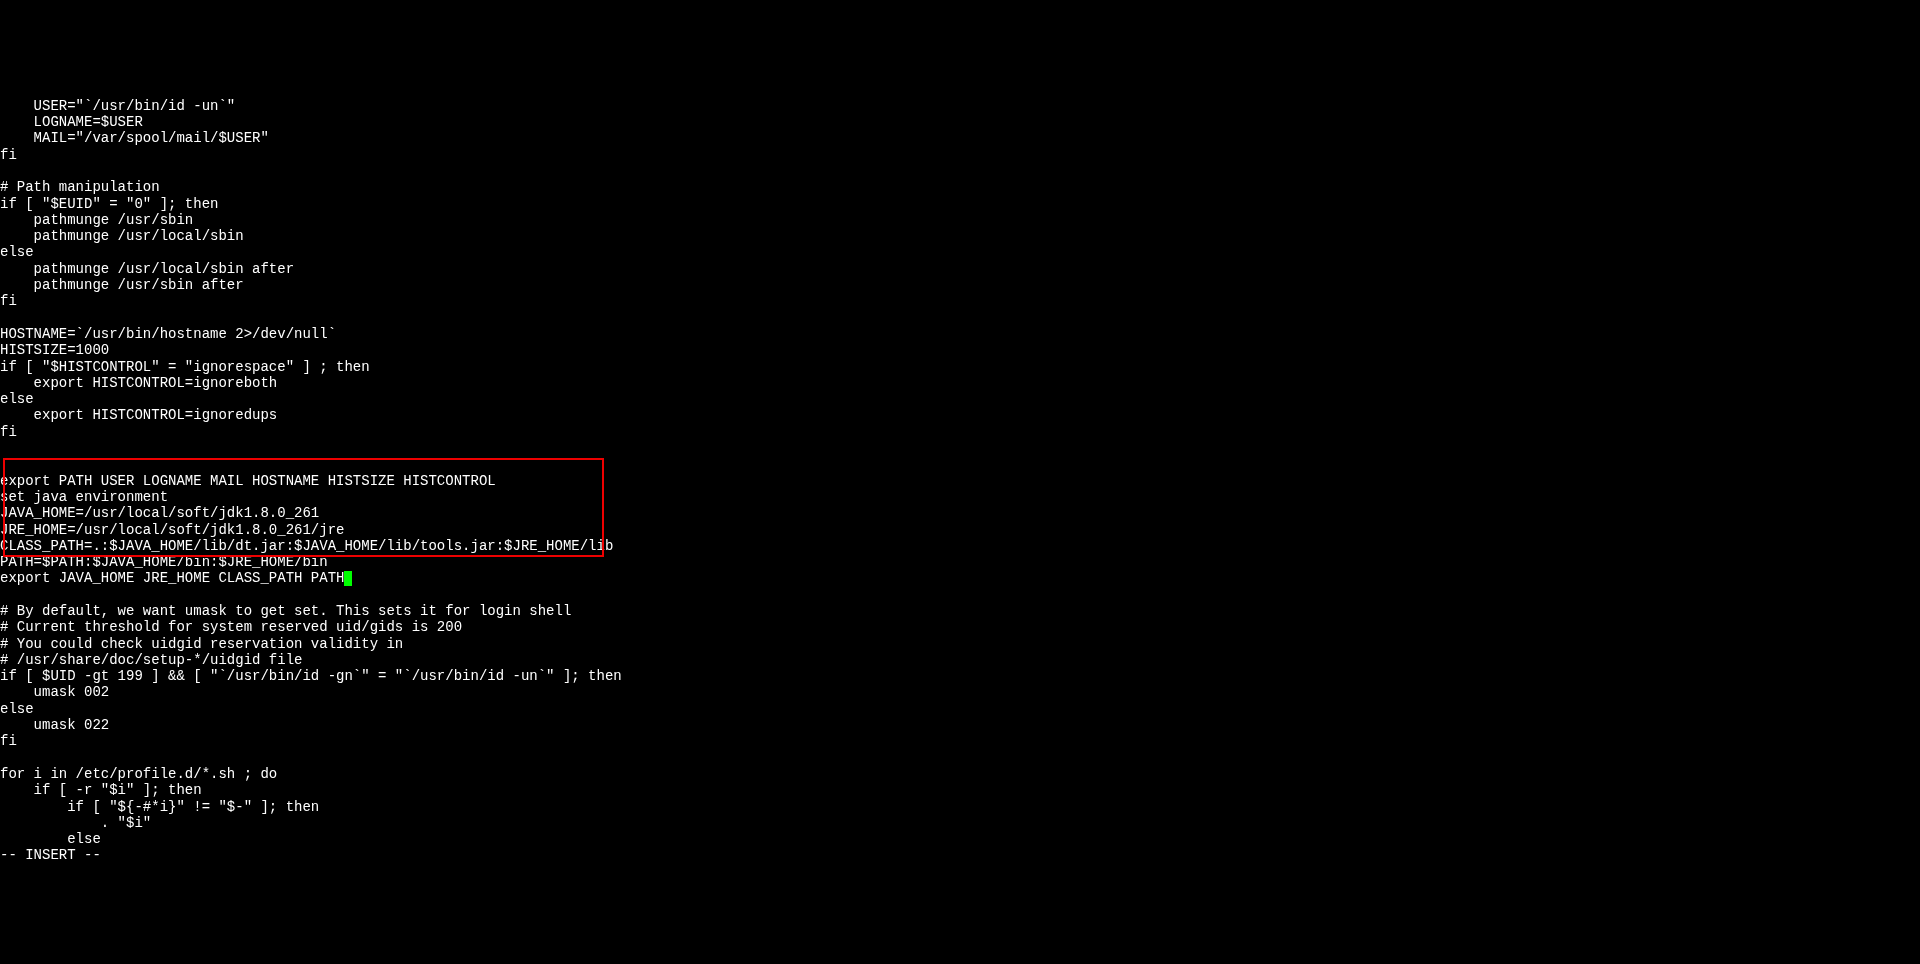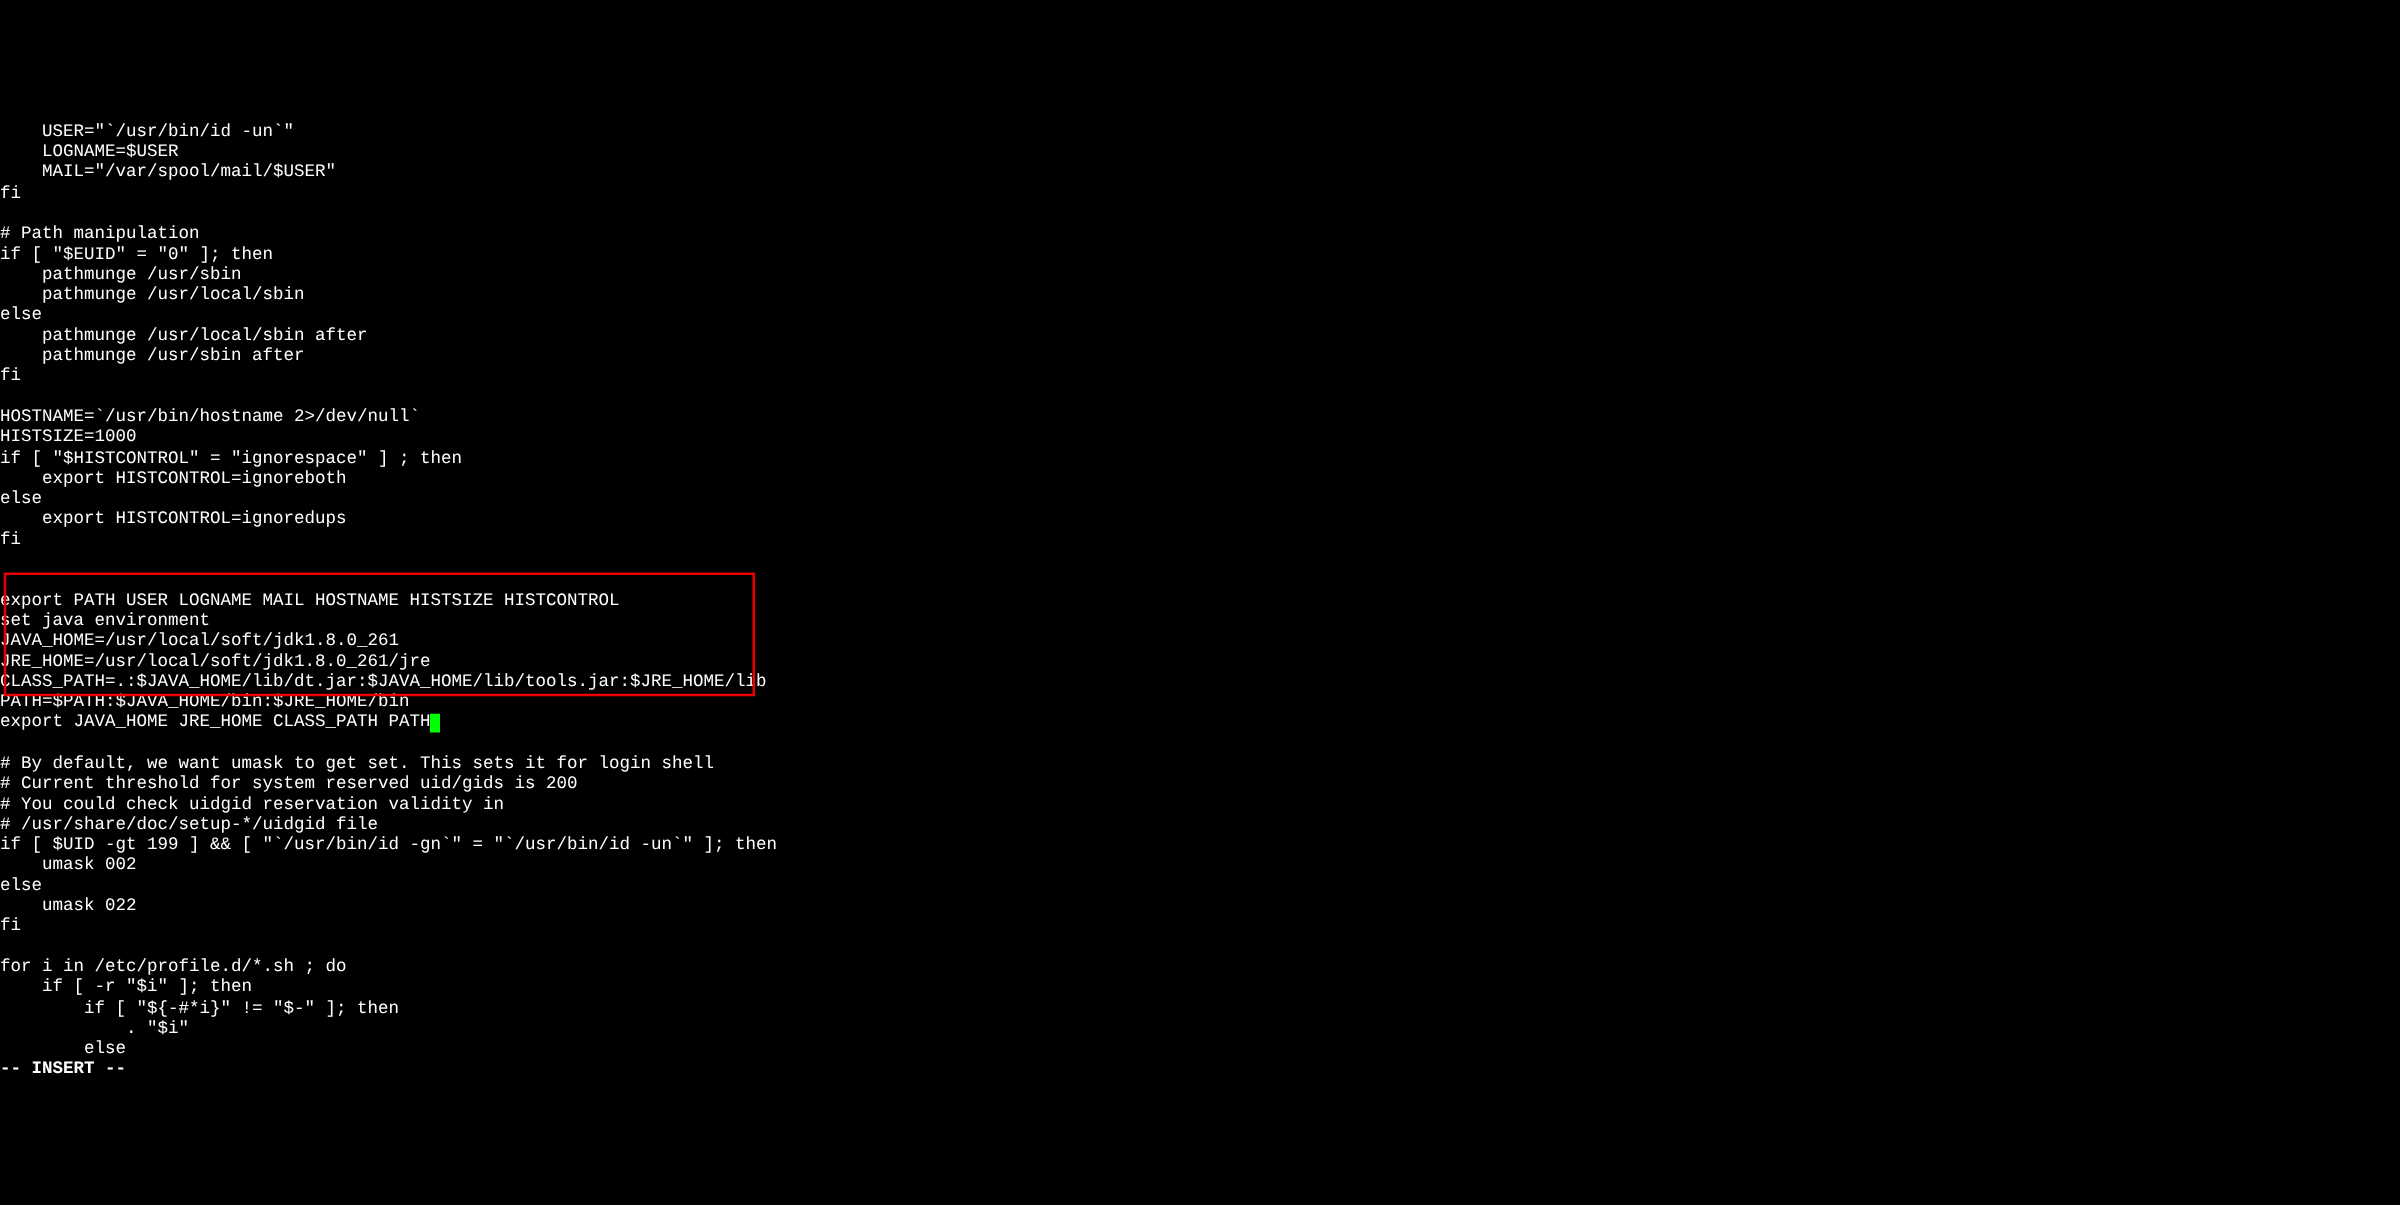--- a/index.html
+++ b/index.html
@@ -38,21 +38,21 @@
       display: inline-block;
       background: #0f0;
       width: 8px;
       height: 15px;
       vertical-align: text-bottom;
     }
     .status-line {
       position: absolute;
       bottom: 188px;
       left: 0;
-      font-weight: bold;
+      font-weight: normal;
     }
   </style>
 </head>
 <body>
 
 
 
 <div class="terminal">
   <div id="lines-container"><span class="line">    USER="`/usr/bin/id -un`"</span><span class="line">    LOGNAME=$USER</span><span class="line">    MAIL="/var/spool/mail/$USER"</span><span class="line">fi</span><span class="line"> </span><span class="line"># Path manipulation</span><span class="line">if [ "$EUID" = "0" ]; then</span><span class="line">    pathmunge /usr/sbin</span><span class="line">    pathmunge /usr/local/sbin</span><span class="line">else</span><span class="line">    pathmunge /usr/local/sbin after</span><span class="line">    pathmunge /usr/sbin after</span><span class="line">fi</span><span class="line"> </span><span class="line">HOSTNAME=`/usr/bin/hostname 2&gt;/dev/null`</span><span class="line">HISTSIZE=1000</span><span class="line">if [ "$HISTCONTROL" = "ignorespace" ] ; then</span><span class="line">    export HISTCONTROL=ignoreboth</span><span class="line">else</span><span class="line">    export HISTCONTROL=ignoredups</span><span class="line">fi</span><span class="line"> </span><span class="line"> </span><span class="line">export PATH USER LOGNAME MAIL HOSTNAME HISTSIZE HISTCONTROL</span><span class="line">set java environment</span><span class="line">JAVA_HOME=/usr/local/soft/jdk1.8.0_261</span><span class="line">JRE_HOME=/usr/local/soft/jdk1.8.0_261/jre</span><span class="line">CLASS_PATH=.:$JAVA_HOME/lib/dt.jar:$JAVA_HOME/lib/tools.jar:$JRE_HOME/lib</span><span class="line">PATH=$PATH:$JAVA_HOME/bin:$JRE_HOME/bin</span><span class="line">export JAVA_HOME JRE_HOME CLASS_PATH PATH<span class="cursor"></span></span><span class="line"> </span><span class="line"># By default, we want umask to get set. This sets it for login shell</span><span class="line"># Current threshold for system reserved uid/gids is 200</span><span class="line"># You could check uidgid reservation validity in</span><span class="line"># /usr/share/doc/setup-*/uidgid file</span><span class="line">if [ $UID -gt 199 ] &amp;&amp; [ "`/usr/bin/id -gn`" = "`/usr/bin/id -un`" ]; then</span><span class="line">    umask 002</span><span class="line">else</span><span class="line">    umask 022</span><span class="line">fi</span><span class="line"> </span><span class="line">for i in /etc/profile.d/*.sh ; do</span><span class="line">    if [ -r "$i" ]; then</span><span class="line">        if [ "${-#*i}" != "$-" ]; then</span><span class="line">            . "$i"</span><span class="line">        else</span></div><div class="status-line" style="position: static; display: block; margin-top: 0px;">-- INSERT --</div>
   <div class="highlight-box" style="top: 393px; left: 3px; width: 601px; height: 99px;"></div>

